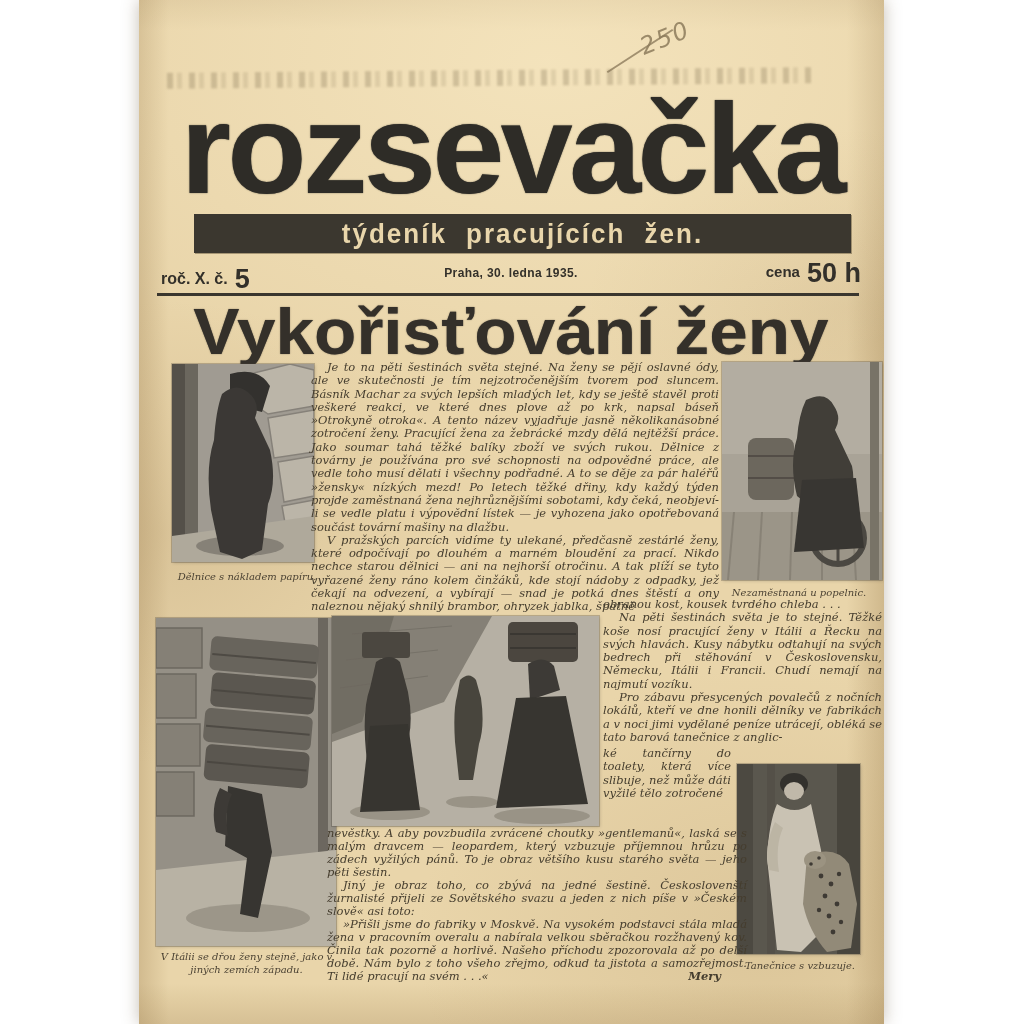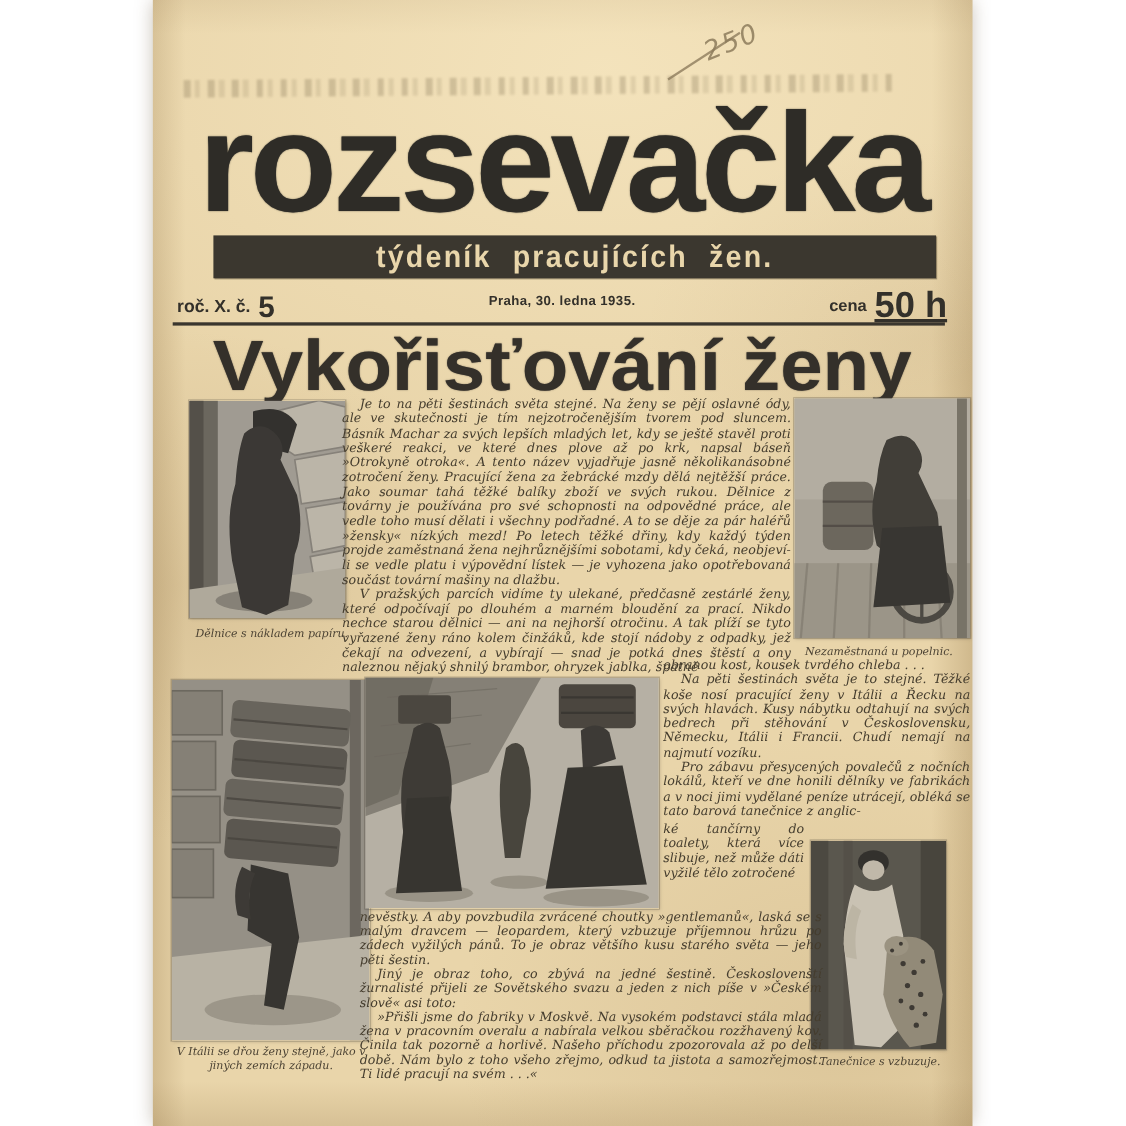--- a/index.html
+++ b/index.html
@@ -41,21 +41,21 @@
   .masthead-bar span{font-family:"Liberation Sans",sans-serif;font-weight:bold;font-size:26px;
     color:#e9d6ab;letter-spacing:2px;word-spacing:10px;transform:scaleY(1.08);white-space:nowrap;}
 
   .info-row{position:absolute;left:22px;top:254px;width:700px;height:38px;
     font-family:"Liberation Sans",sans-serif;color:#33302a;}
   .issue{position:absolute;left:0;top:10px;font-weight:bold;font-size:16px;}
   .issue .num{font-size:27px;margin-left:7px;vertical-align:-4px;}
   .dateline{position:absolute;left:0;right:0;top:12px;text-align:center;font-weight:bold;
     font-size:12px;letter-spacing:.4px;}
   .price{position:absolute;right:0;top:4px;font-weight:bold;font-size:15px;}
-  .price .val{font-size:33px;margin-left:7px;vertical-align:-5px;text-decoration:underline;}
+  .price .val{font-size:27px;margin-left:7px;vertical-align:-5px;}
   .rule{position:absolute;left:18px;top:293px;width:702px;height:3px;background:#3a362e;}
 
   .headline{position:absolute;left:12px;top:300px;width:720px;text-align:center;
     font-family:"Liberation Sans",sans-serif;font-weight:bold;font-size:55px;line-height:1;
     color:#34302a;white-space:nowrap;transform:scale(1.26,1.18);transform-origin:center top;
     text-shadow:0 0 1px rgba(52,48,42,.8);}
 
   .photo{position:absolute;overflow:hidden;filter:saturate(.5) contrast(.92);
     box-shadow:0 0 0 1px rgba(70,58,38,.28), 1px 1px 3px rgba(70,58,38,.25);}
   .photo svg{display:block;width:100%;height:100%;}
@@ -240,15 +240,16 @@
           <circle cx="82" cy="94" r="1.8"></circle>
       </g>
     </svg>
   </div>
   <div class="caption" style="left:586px;top:960px;width:150px;">Tanečnice s vzbuzuje.</div>
 
   <div class="body-col" style="left:188px;top:827px;width:420px;line-height:13px;">
     <p class="para noindent">nevěstky. A aby povzbudila zvrácené choutky »gentlemanů«, laská se s malým dravcem — leopardem, který vzbuzuje příjemnou hrůzu po zádech vyžilých pánů. To je obraz většího kusu starého světa — jeho pěti šestin.</p>
     <p class="para">Jiný je obraz toho, co zbývá na jedné šestině. Českoslovenští žurnalisté přijeli ze Sovětského svazu a jeden z nich píše v »Českém slově« asi toto:</p>
     <p class="para">»Přišli jsme do fabriky v Moskvě. Na vysokém podstavci stála mladá žena v pracovním overalu a nabírala velkou sběračkou rozžhavený kov. Činila tak pozorně a horlivě. Našeho příchodu zpozorovala až po delší době. Nám bylo z toho všeho zřejmo, odkud ta jistota a samozřejmost. Ti lidé pracují na svém . . .«</p>
+    <div class="sig">Mery</div>
   </div>
 
 </div>
 
 </body></html>

